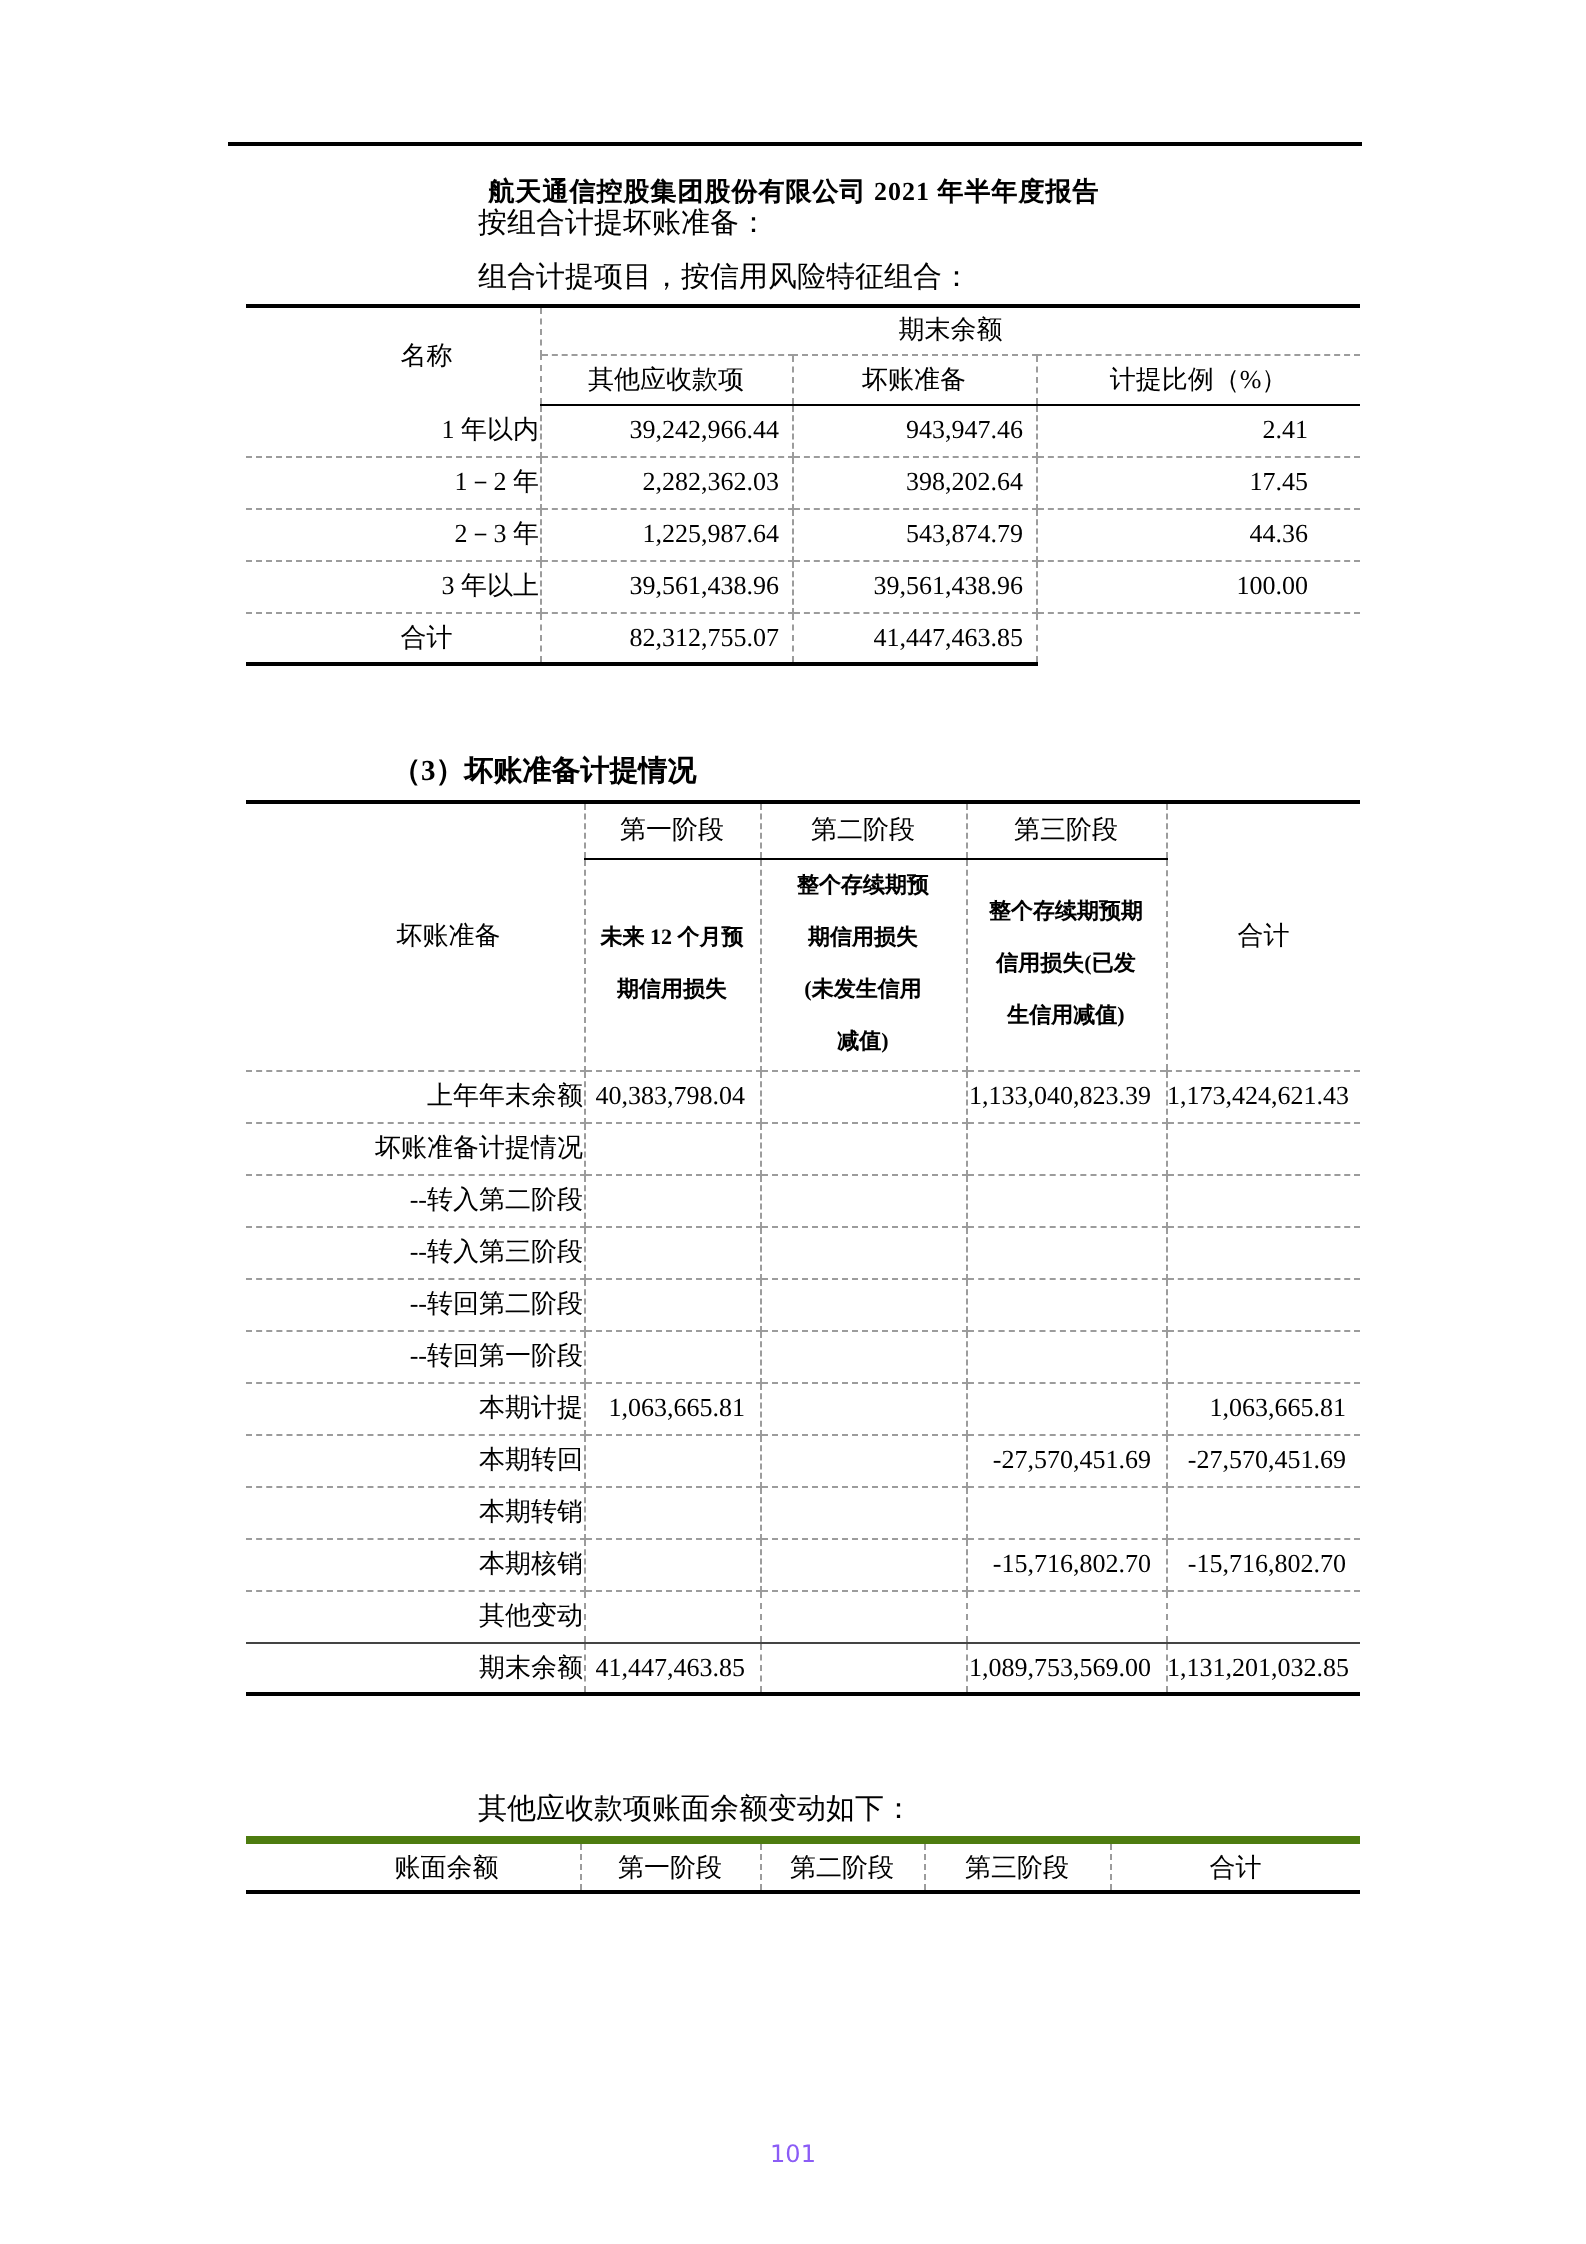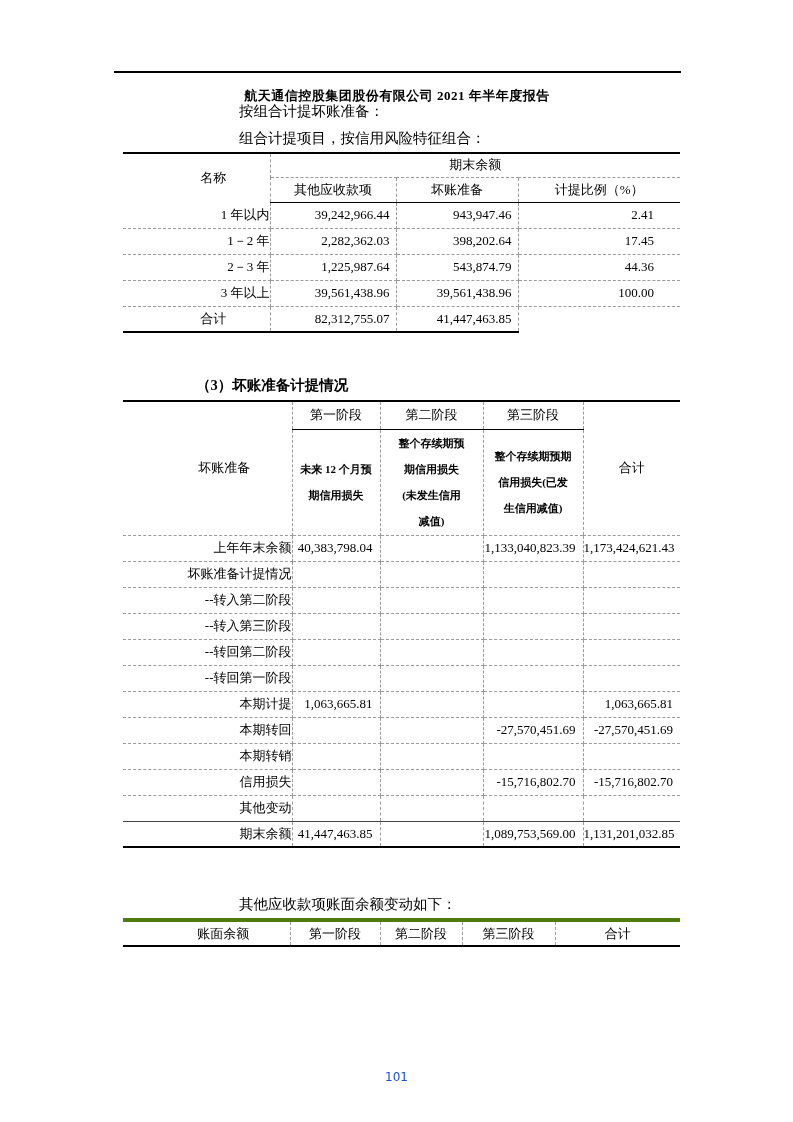--- a/index.html
+++ b/index.html
@@ -57,21 +57,21 @@
   .shl { line-height:26px; white-space:nowrap; text-align:center; font-size:11px;font-weight:bold; }
 
   
   .t3 { top:918px; left:123px; width:557px; }
   .t3 td { height:26px; border-top:4px solid #4d7c0f; border-bottom:2px solid #000; }
   .t3 .cshift { padding-left:34px; }
 
   .page-number {
     top:1070px; left:0; width:100%; text-align:center;
     font-family:"DejaVu Sans","Liberation Sans",sans-serif;
-    font-size:12px; color:#1d4ed8;
+    font-size:12px; color:#8b5cf6;
   }
 </style>
 </head>
 <body>
 
 <div class="abs doc-title">航天通信控股集团股份有限公司 2021 年半年度报告</div>
 <div class="abs header-rule"></div>
 
 <div class="abs para p1">按组合计提坏账准备：</div>
 <div class="abs para p2">组合计提项目，按信用风险特征组合：</div>
@@ -218,21 +218,21 @@
     <td class="num">-27,570,451.69</td>
   </tr>
   <tr class="dr">
     <td class="lbl vd">本期转销</td>
     <td class="num vd"></td>
     <td class="num vd"></td>
     <td class="num vd"></td>
     <td class="num"></td>
   </tr>
   <tr class="dr">
-    <td class="lbl vd">信用损失</td>
+    <td class="lbl vd">本期核销</td>
     <td class="num vd"></td>
     <td class="num vd"></td>
     <td class="num vd">-15,716,802.70</td>
     <td class="num">-15,716,802.70</td>
   </tr>
   <tr class="dr r-solid">
     <td class="lbl vd">其他变动</td>
     <td class="num vd"></td>
     <td class="num vd"></td>
     <td class="num vd"></td>

